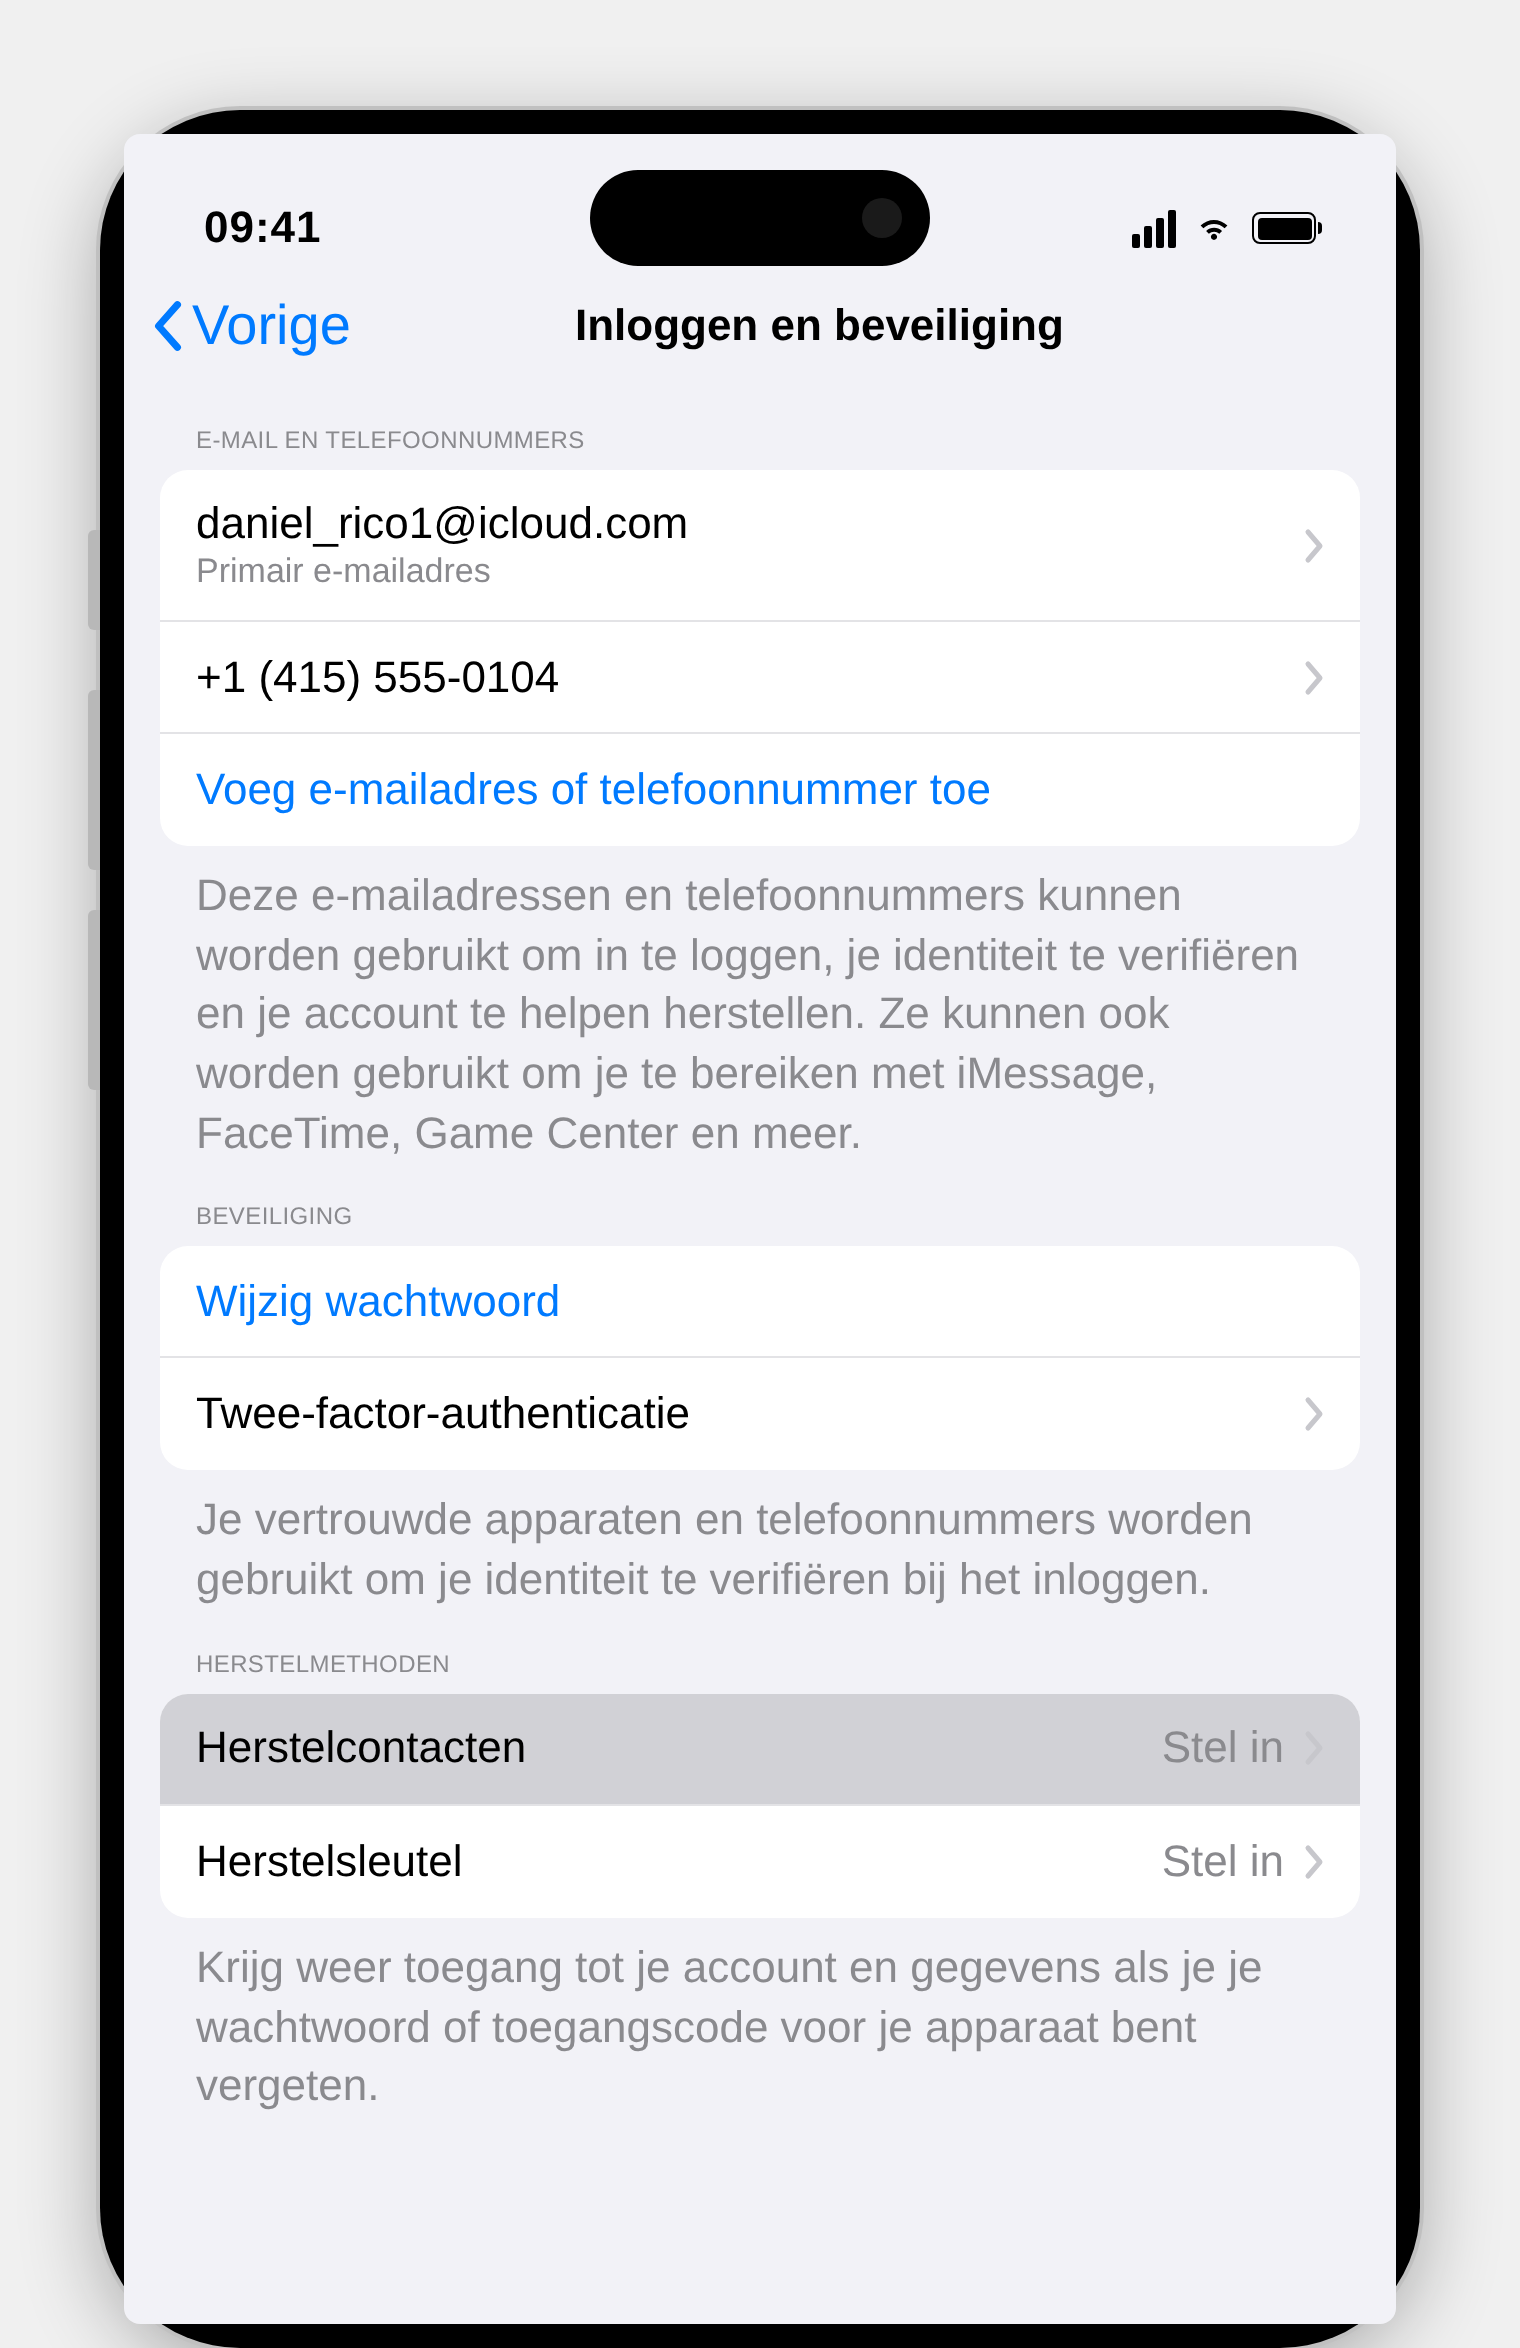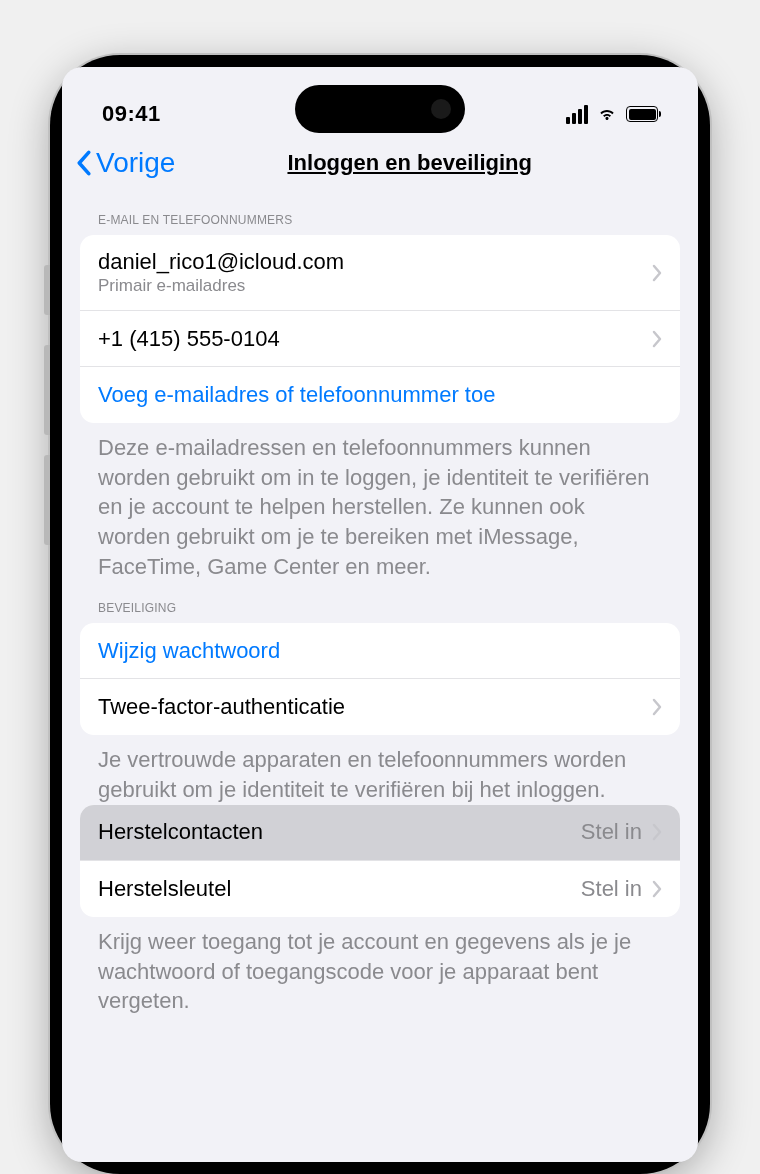--- a/index.html
+++ b/index.html
@@ -1,36 +1,36 @@
 <!DOCTYPE html>
 <html><head>
   <meta charset="utf-8">
   <style>
     * { margin: 0; padding: 0; box-sizing: border-box; font-family: -apple-system, 'SF Pro Text', 'Helvetica Neue', Arial, sans-serif; }
     body { background: #f0f0f0; display: flex; justify-content: center; padding: 0; width: 760px; height: 1174px; overflow: hidden; }
     .phone-frame { position: relative; width: 660px; margin-top: 55px; background: #000; border-radius: 70px; padding: 12px; box-shadow: 0 0 0 2px #c0c0c0, 0 10px 40px rgba(0,0,0,0.3); }
     .phone-frame::before { content:''; position:absolute; left:-6px; top:210px; width:6px; height:50px; background:#b8b8b8; border-radius:3px 0 0 3px; }
     .phone-frame::after { content:''; position:absolute; left:-6px; top:290px; width:6px; height:90px; background:#b8b8b8; border-radius:3px 0 0 3px; box-shadow: 0 110px 0 #b8b8b8; }
-    .screen { background: #f2f2f7; border-radius: 20px; overflow: hidden; height: 1095px; position: relative; }
+    .screen { background: #f2f2f7; border-radius: 8px; overflow: hidden; height: 1095px; position: relative; }
     .dynamic-island { position: absolute; top: 18px; left: 50%; transform: translateX(-50%); width: 170px; height: 48px; background: #000; border-radius: 26px; z-index: 10; }
     .dynamic-island::after { content:''; position:absolute; right:14px; top:14px; width:20px; height:20px; background:#1a1a1a; border-radius:50%; }
     .status-bar { display: flex; justify-content: space-between; align-items: center; padding: 24px 40px 0; height: 70px; }
     .status-time { font-size: 22px; font-weight: 600; letter-spacing: 0.5px; }
     .status-icons { display: flex; align-items: center; gap: 8px; }
     .cellular { display: flex; align-items: flex-end; gap: 2px; }
     .cellular span { width: 4px; background: #000; border-radius: 1px; }
     .cellular span:nth-child(1){height:7px} .cellular span:nth-child(2){height:11px} .cellular span:nth-child(3){height:15px} .cellular span:nth-child(4){height:19px}
     .wifi-icon svg { width: 22px; height: 22px; display:block; }
     .battery { width: 32px; height: 16px; border: 1.5px solid #000; border-radius: 4px; position: relative; }
     .battery::after { content:''; position:absolute; right:-4px; top:4px; width:2.5px; height:6px; background:#000; border-radius:0 2px 2px 0; }
     .battery-fill { position:absolute; inset:1.5px; background:#000; border-radius:2px; }
     .nav-bar { display: flex; align-items: center; padding: 10px 14px 14px; }
     .back-btn { display: flex; align-items: center; color: #007aff; font-size: 28px; }
     .back-btn svg { width: 16px; height: 26px; margin-right: 4px; }
-    .nav-title { flex: 1; text-align: center; font-size: 22px; font-weight: 600; margin-left: -40px; text-decoration: underline; }
+    .nav-title { flex: 1; text-align: center; font-size: 22px; font-weight: 600; margin-left: -40px; }
     .content { padding: 0 18px; }
     .section-header { font-size: 12px; color: #8a8a8e; text-transform: uppercase; padding: 20px 18px 8px; letter-spacing: 0.2px; }
     .group { background: #fff; border-radius: 14px; overflow: hidden; }
     .row { padding: 14px 18px; display: flex; align-items: center; justify-content: space-between; min-height: 56px; border-bottom: 0.5px solid #e3e3e6; gap: 48px; }
     .row:last-child { border-bottom: none; }
     .row.highlighted { background: #d1d1d6; }
     .row-left { display: flex; flex-direction: column; flex:1; }
     .row-title { font-size: 22px; color: #000; }
     .row-title.link { color: #007aff; }
     .row-sub { font-size: 17px; color: #8a8a8e; margin-top: 1px; }
@@ -122,20 +122,21 @@
             <div class="chevron">
                 <svg viewBox="0 0 10 18" fill="none" stroke="#c7c7cc" stroke-width="2.5" stroke-linecap="round" stroke-linejoin="round">
                   <path d="M2 2 L8 9 L2 16"></path>
                 </svg>
               </div>
           </div>
         </div>
       </div>
       <div class="footer-text">Je vertrouwde apparaten en telefoonnummers worden gebruikt om je identiteit te verifiëren bij het inloggen.</div>
 
+      <div class="section-header">HERSTELMETHODEN</div>
       <div class="group">
         <div class="row highlighted">
           <div class="row-title">Herstelcontacten</div>
           <div class="row-right">
             <div class="row-value">Stel in</div>
             <div class="chevron">
                 <svg viewBox="0 0 10 18" fill="none" stroke="#c7c7cc" stroke-width="2.5" stroke-linecap="round" stroke-linejoin="round">
                   <path d="M2 2 L8 9 L2 16"></path>
                 </svg>
               </div>

